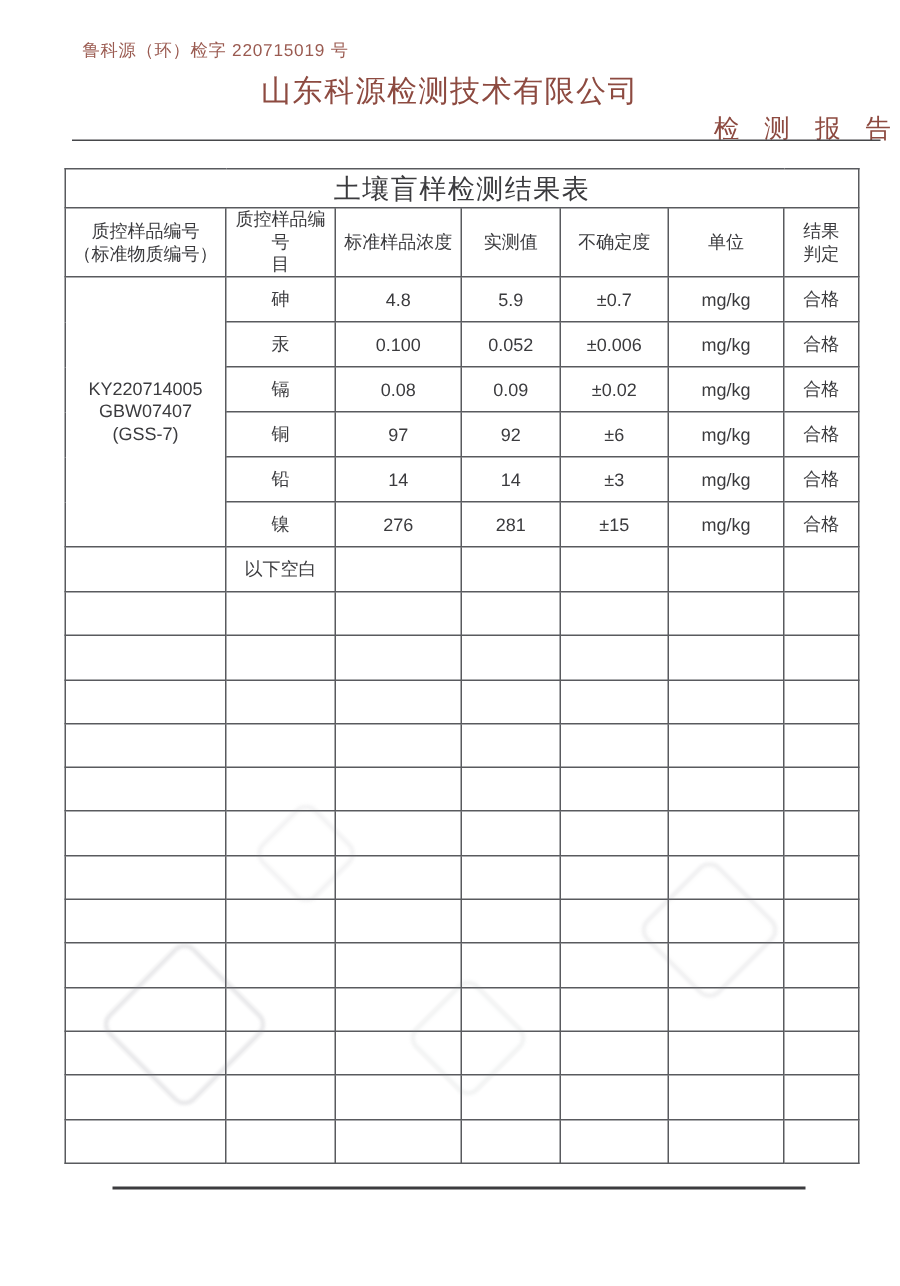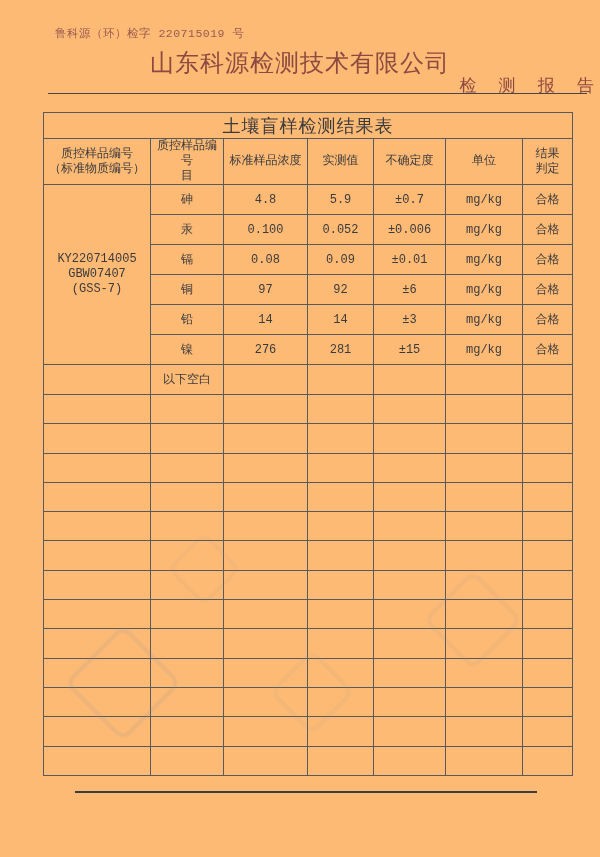--- a/index.html
+++ b/index.html
@@ -2,37 +2,37 @@
 <html><head>
 <meta charset="utf-8">
 <style>
   * { margin: 0; padding: 0; box-sizing: border-box; }
   html, body { background: #e8e8e8; }
   .page {
     position: relative;
     width: 600px;
     height: 857px;
     margin: 0 auto;
-    background: #fdba74;
+    background: #ffffff;
     overflow: hidden;
-    font-family: Liberation Mono, monospace;
+    font-family: Liberation Sans, sans-serif;
     color: #3b3b3e;
   }
   .doc-number {
     position: absolute;
     left: 55px; top: 26px;
     font-size: 11.5px;
     letter-spacing: 0.5px;
     color: #9a5a50;
   }
   .company {
     position: absolute;
     left: 0; right: 0; top: 47px;
     text-align: center;
-    font-size: 24px;
+    font-size: 20px;
     letter-spacing: 1px;
     color: #8d4a40;
   }
   .report-title {
     position: absolute;
     left: 0; right: 0; top: 74px;
     text-align: right;
     font-size: 17px;
     letter-spacing: 6px;
     color: #8d4a40;
@@ -164,21 +164,21 @@
         <td>0.100</td>
         <td>0.052</td>
         <td>±0.006</td>
         <td>mg/kg</td>
         <td>合格</td>
       </tr>
       <tr class="data-row">
         <td>镉</td>
         <td>0.08</td>
         <td>0.09</td>
-        <td>±0.01</td>
+        <td>±0.02</td>
         <td>mg/kg</td>
         <td>合格</td>
       </tr>
       <tr class="data-row">
         <td>铜</td>
         <td>97</td>
         <td>92</td>
         <td>±6</td>
         <td>mg/kg</td>
         <td>合格</td>

